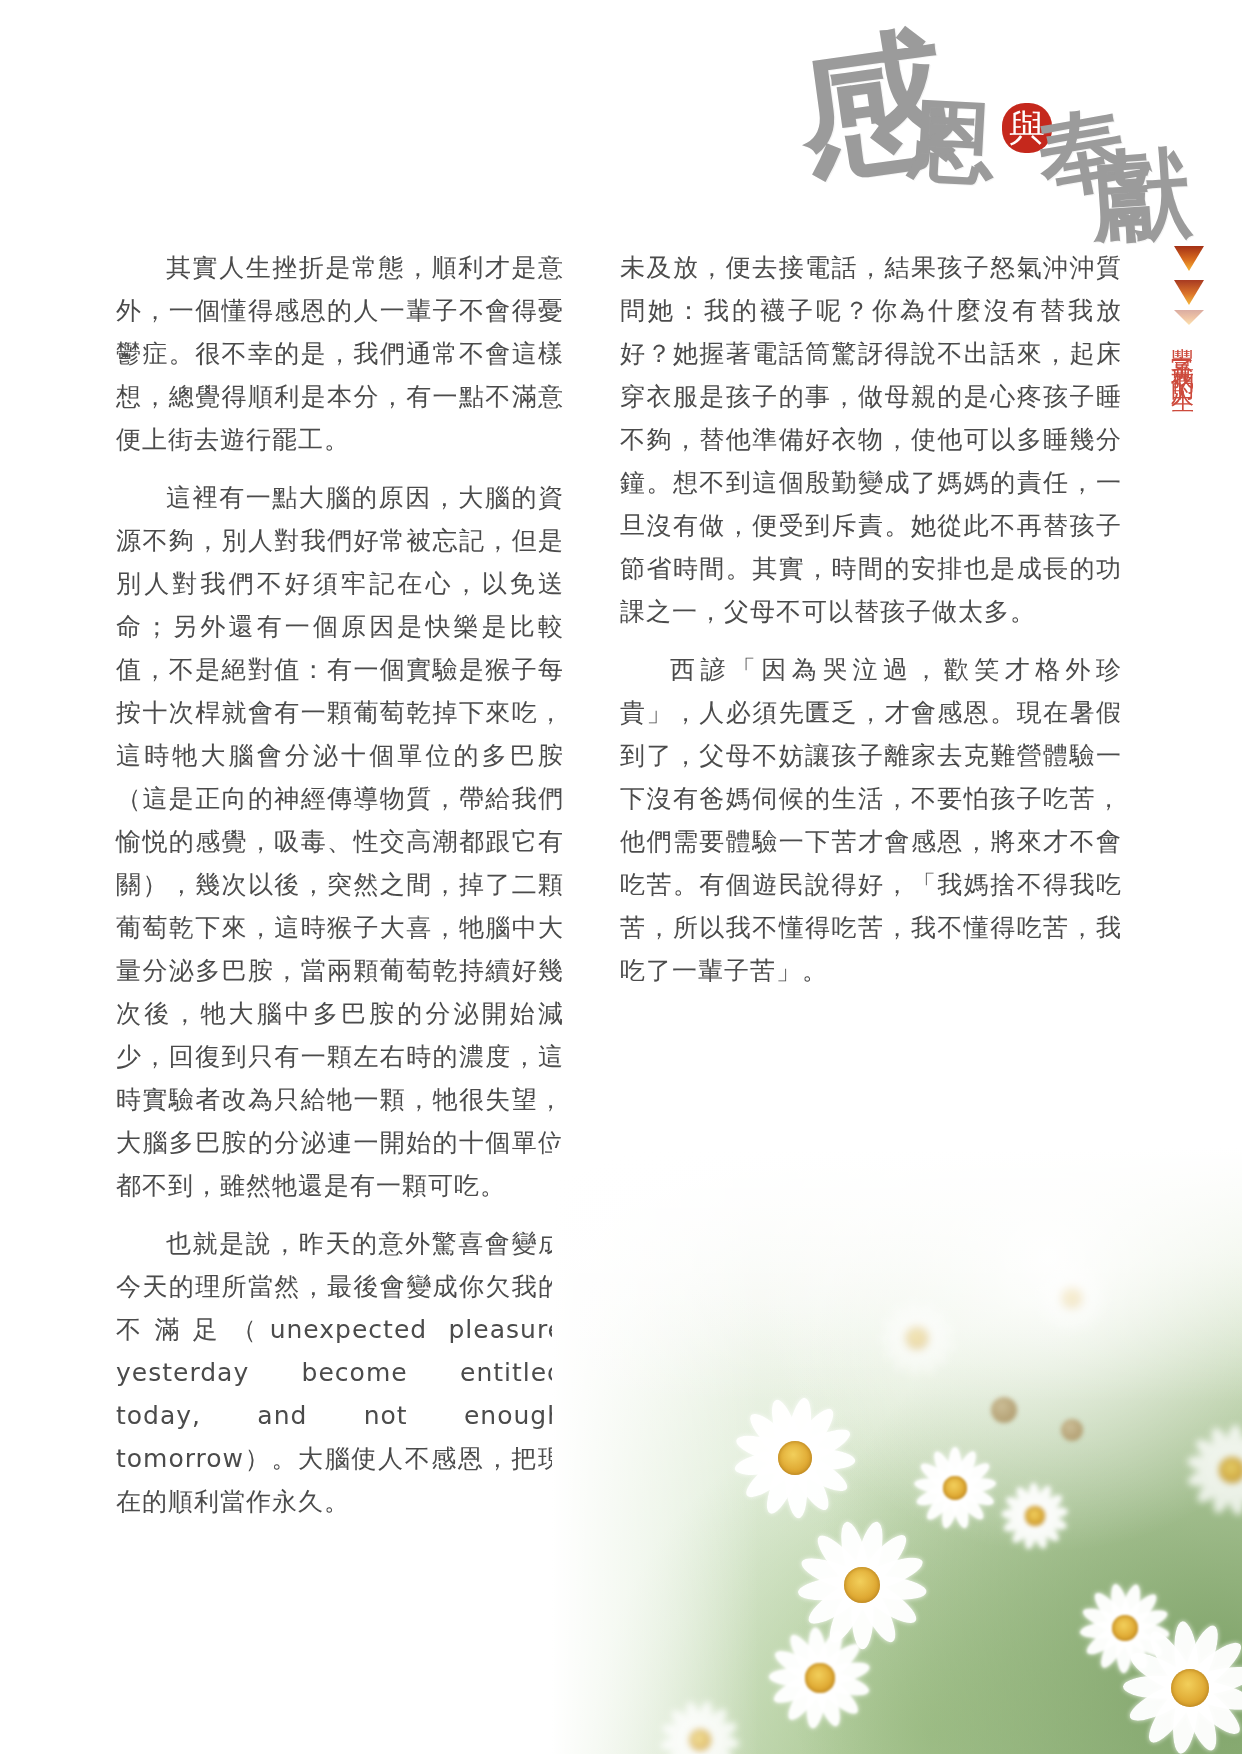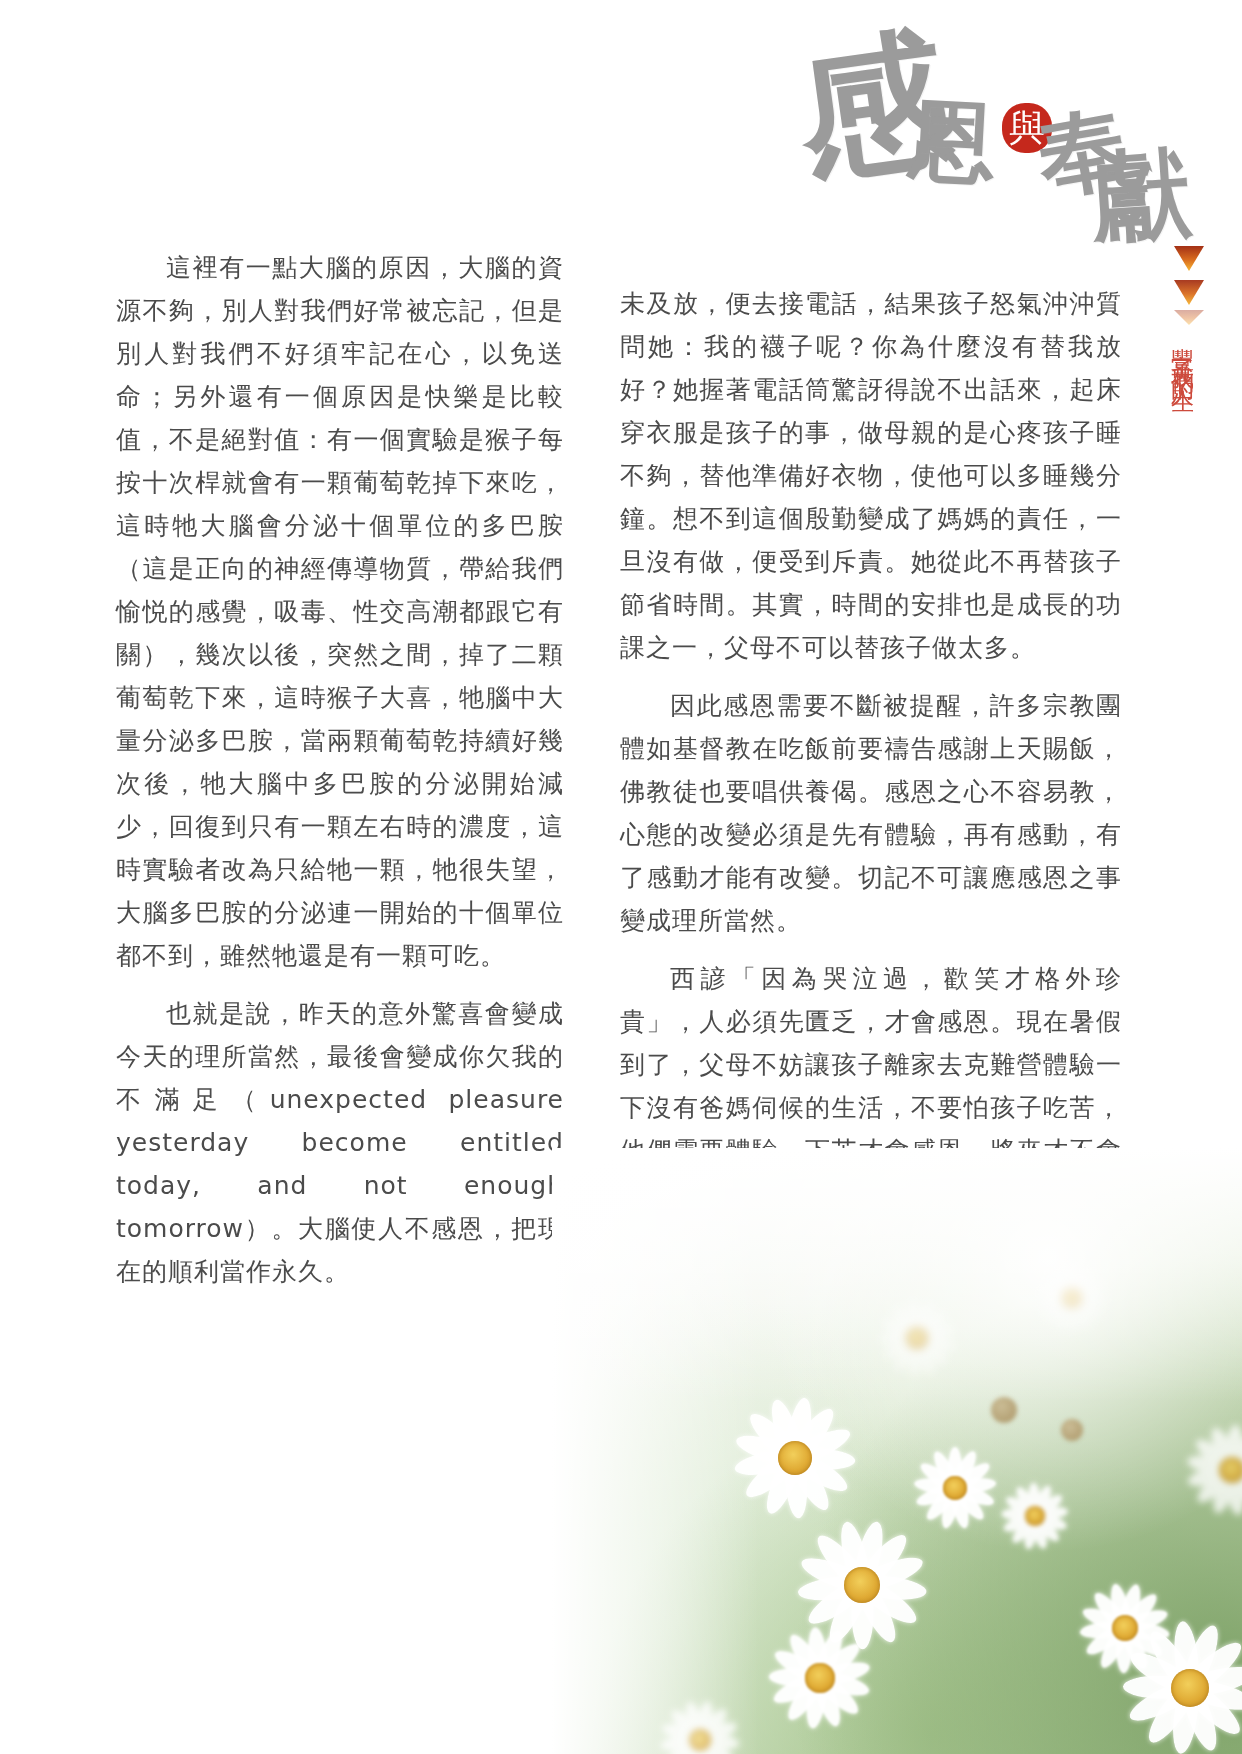--- a/index.html
+++ b/index.html
@@ -39,21 +39,21 @@
   }
   
   .col{
     position:absolute;top:246px;
     font-size:25px;line-height:43px;color:#4b4b4b;
     text-align:justify;letter-spacing:1px;
   }
   .col-left{left:116px;width:448px;}
   .col-right{left:620px;width:502px;}
   .col p{margin:0 0 15px 0;text-indent:2em;}
-  .col p.no-indent{text-indent:0;margin-top:36px;}
+  .col p.no-indent{text-indent:0;}
   
   .photo{
     position:absolute;left:552px;top:1148px;width:690px;height:606px;
     background:
       radial-gradient(circle at 72% 18%, rgba(255,255,255,.95), rgba(255,255,255,0) 42%),
       radial-gradient(circle at 97% 88%, #7fa369, rgba(127,163,105,0) 50%),
       radial-gradient(circle at 55% 97%, #a8c690, rgba(168,198,144,0) 48%),
       radial-gradient(circle at 92% 48%, #cfe0bd, rgba(207,224,189,0) 55%),
       radial-gradient(circle at 18% 78%, #e3efdc, rgba(227,239,220,0) 45%),
       linear-gradient(160deg,#ffffff 4%,#f2f6ee 28%,#dcead2 55%,#bcd4a8 85%,#a3c48d 100%);
@@ -90,26 +90,26 @@
   <span class="callig c3">奉</span>
   <span class="callig c4">獻</span>
 </div>
 
 <div class="tri tri1"></div>
 <div class="tri tri2"></div>
 <div class="tri tri3"></div>
 <div class="vertical-caption">豐富了我們的人生</div>
 
 <div class="col col-left">
+    <p>其實人生挫折是常態，順利才是意外，一個懂得感恩的人一輩子不會得憂鬱症。很不幸的是，我們通常不會這樣想，總覺得順利是本分，有一點不滿意便上街去遊行罷工。</p>
     <p>這裡有一點大腦的原因，大腦的資源不夠，別人對我們好常被忘記，但是別人對我們不好須牢記在心，以免送命；另外還有一個原因是快樂是比較值，不是絕對值：有一個實驗是猴子每按十次桿就會有一顆葡萄乾掉下來吃，這時牠大腦會分泌十個單位的多巴胺（這是正向的神經傳導物質，帶給我們愉悦的感覺，吸毒、性交高潮都跟它有關），幾次以後，突然之間，掉了二顆葡萄乾下來，這時猴子大喜，牠腦中大量分泌多巴胺，當兩顆葡萄乾持續好幾次後，牠大腦中多巴胺的分泌開始減少，回復到只有一顆左右時的濃度，這時實驗者改為只給牠一顆，牠很失望，大腦多巴胺的分泌連一開始的十個單位都不到，雖然牠還是有一顆可吃。</p>
     <p>也就是說，昨天的意外驚喜會變成今天的理所當然，最後會變成你欠我的不滿足（unexpected pleasure yesterday become entitled today, and not enough tomorrow）。大腦使人不感恩，把現在的順利當作永久。</p>
   </div>
 <div class="col col-right">
     <p class="no-indent">未及放，便去接電話，結果孩子怒氣沖沖質問她：我的襪子呢？你為什麼沒有替我放好？她握著電話筒驚訝得說不出話來，起床穿衣服是孩子的事，做母親的是心疼孩子睡不夠，替他準備好衣物，使他可以多睡幾分鐘。想不到這個殷勤變成了媽媽的責任，一旦沒有做，便受到斥責。她從此不再替孩子節省時間。其實，時間的安排也是成長的功課之一，父母不可以替孩子做太多。</p>
-    <p>因此感恩需要不斷被提醒，許多宗教團體如基督教在吃飯前要禱告感謝上天賜飯，佛教徒也要唱供養偈。感恩之心不容易教，心態的改變必須是先有體驗，再有感動，有了感動才能有改變。切記不可讓應感恩之事變成理所當然。</p>
     <p>西諺「因為哭泣過，歡笑才格外珍貴」，人必須先匱乏，才會感恩。現在暑假到了，父母不妨讓孩子離家去克難營體驗一下沒有爸媽伺候的生活，不要怕孩子吃苦，他們需要體驗一下苦才會感恩，將來才不會吃苦。有個遊民說得好，「我媽捨不得我吃苦，所以我不懂得吃苦，我不懂得吃苦，我吃了一輩子苦」。</p>
   </div>
 
 <div class="photo">
   <div class="photo-fade"></div>
 
 <div class="daisy" style="left: 181px; top: 248px; height: 124px; width: 124px; filter: blur(0px); opacity: 1;">
       <div class="petal" style="width: 21.08px; height: 60.76px; left: 51.46px; top: 1.24px; transform-origin: 50% 100%; transform: rotate(10deg);"></div>
       <div class="petal" style="width: 21.08px; height: 60.76px; left: 51.46px; top: 1.24px; transform-origin: 50% 100%; transform: rotate(37.6923deg);"></div>
       <div class="petal" style="width: 21.08px; height: 60.76px; left: 51.46px; top: 1.24px; transform-origin: 50% 100%; transform: rotate(65.3846deg);"></div>

